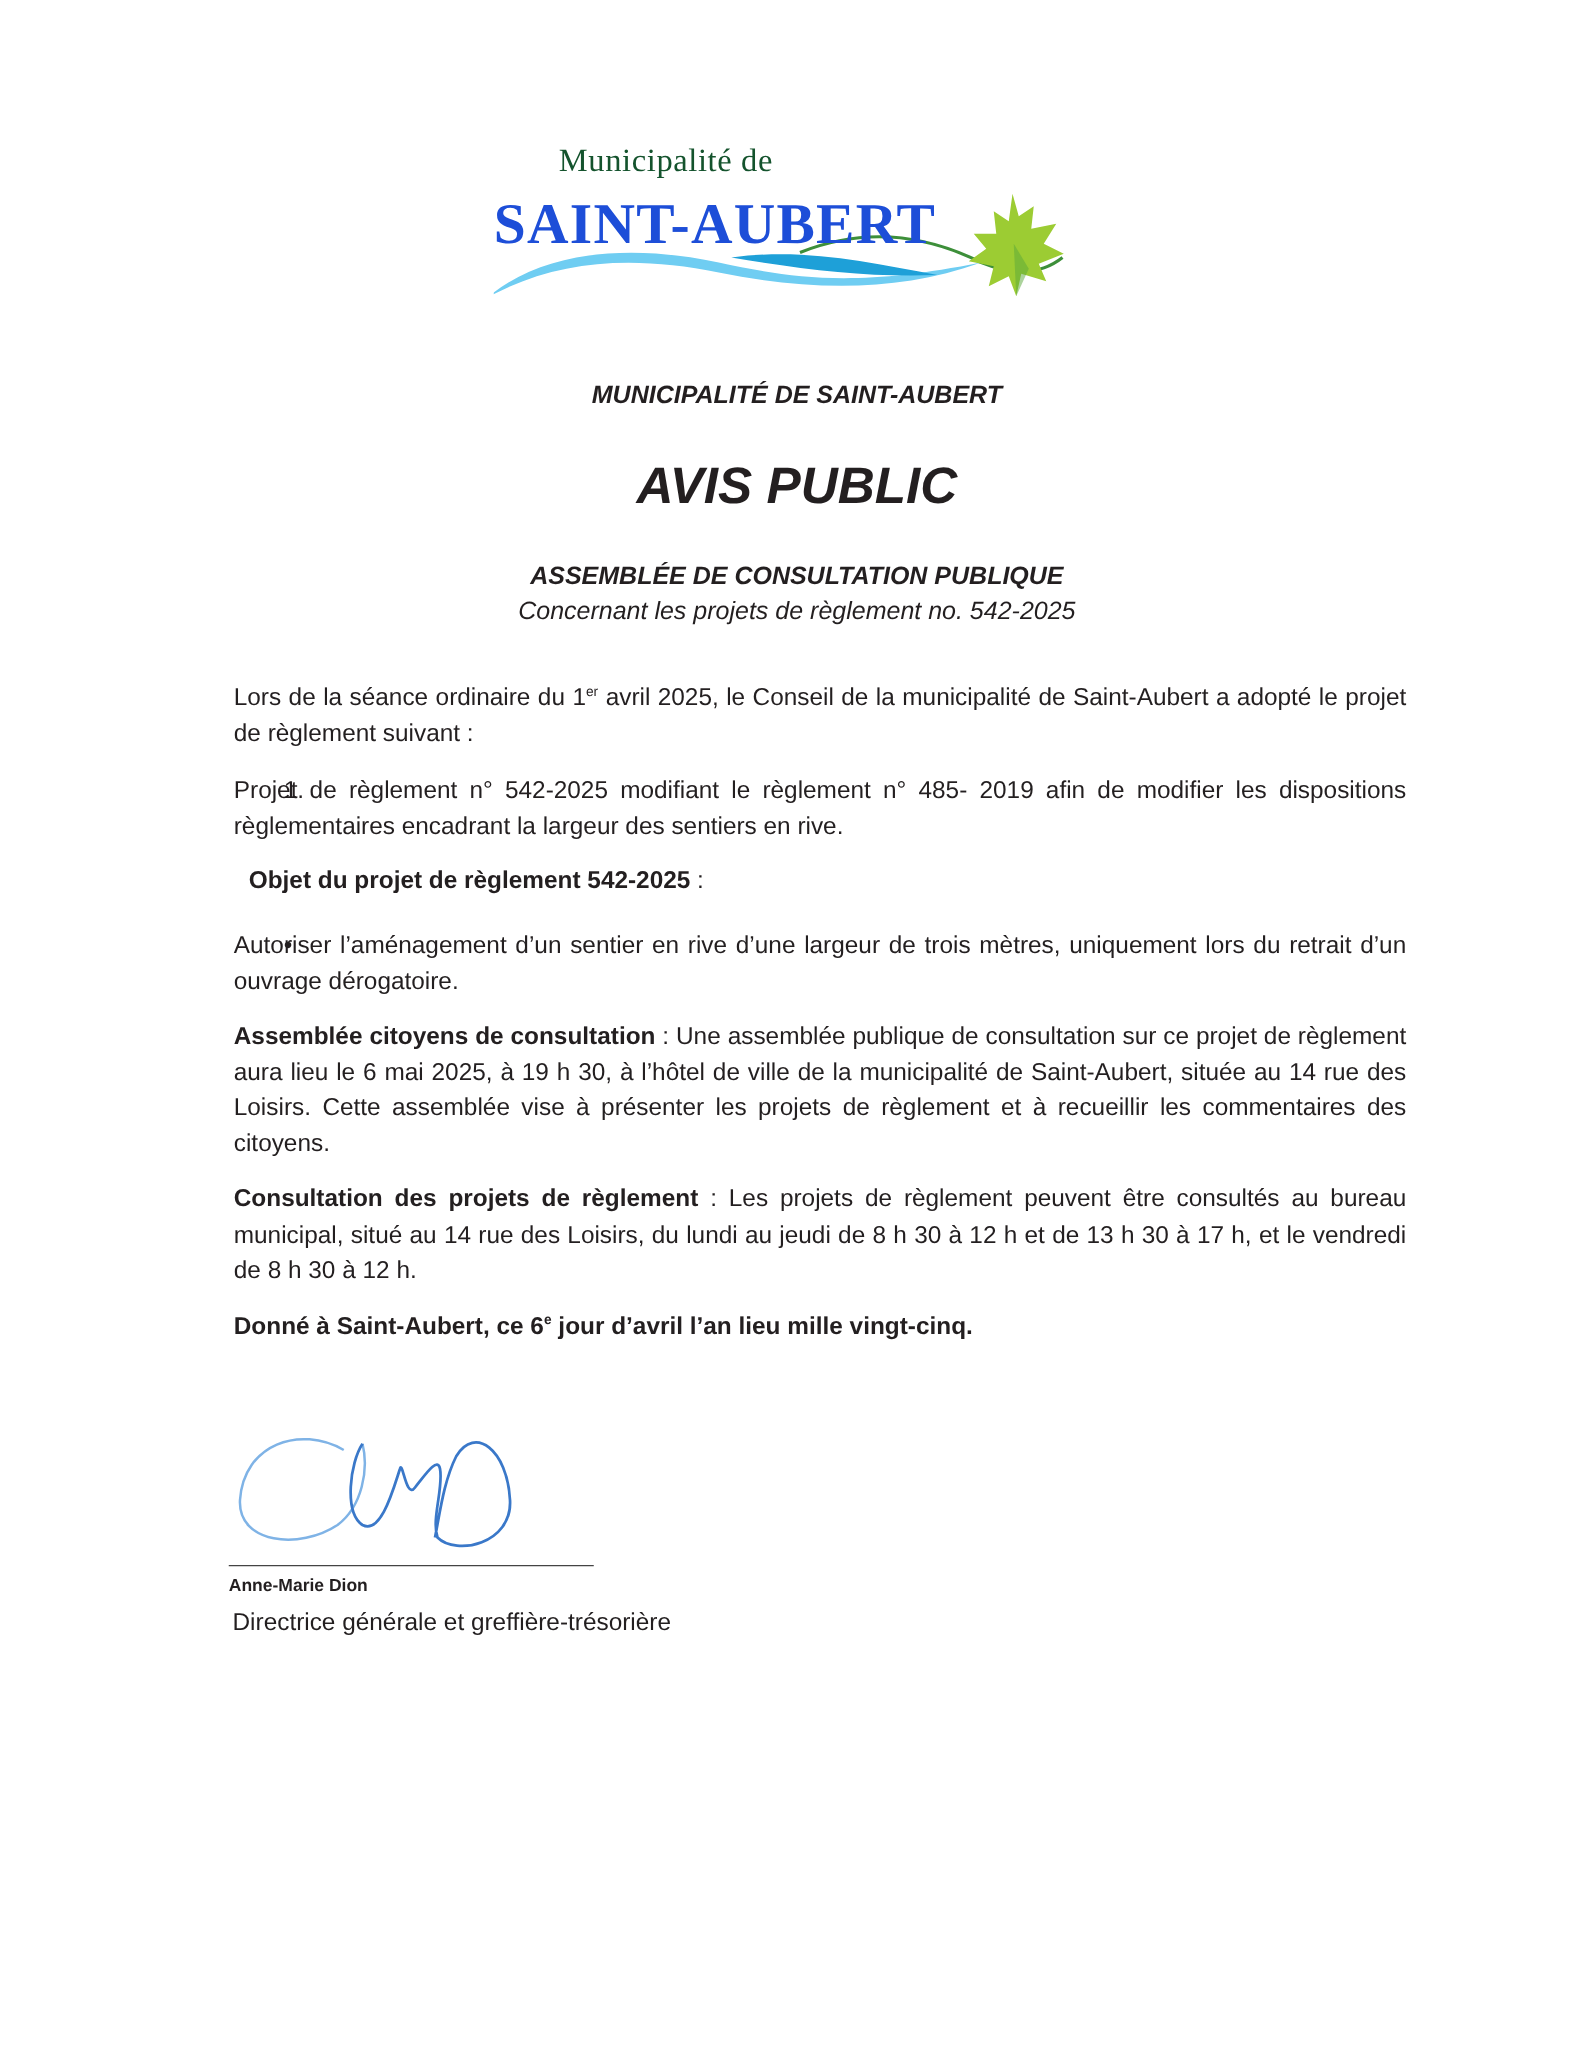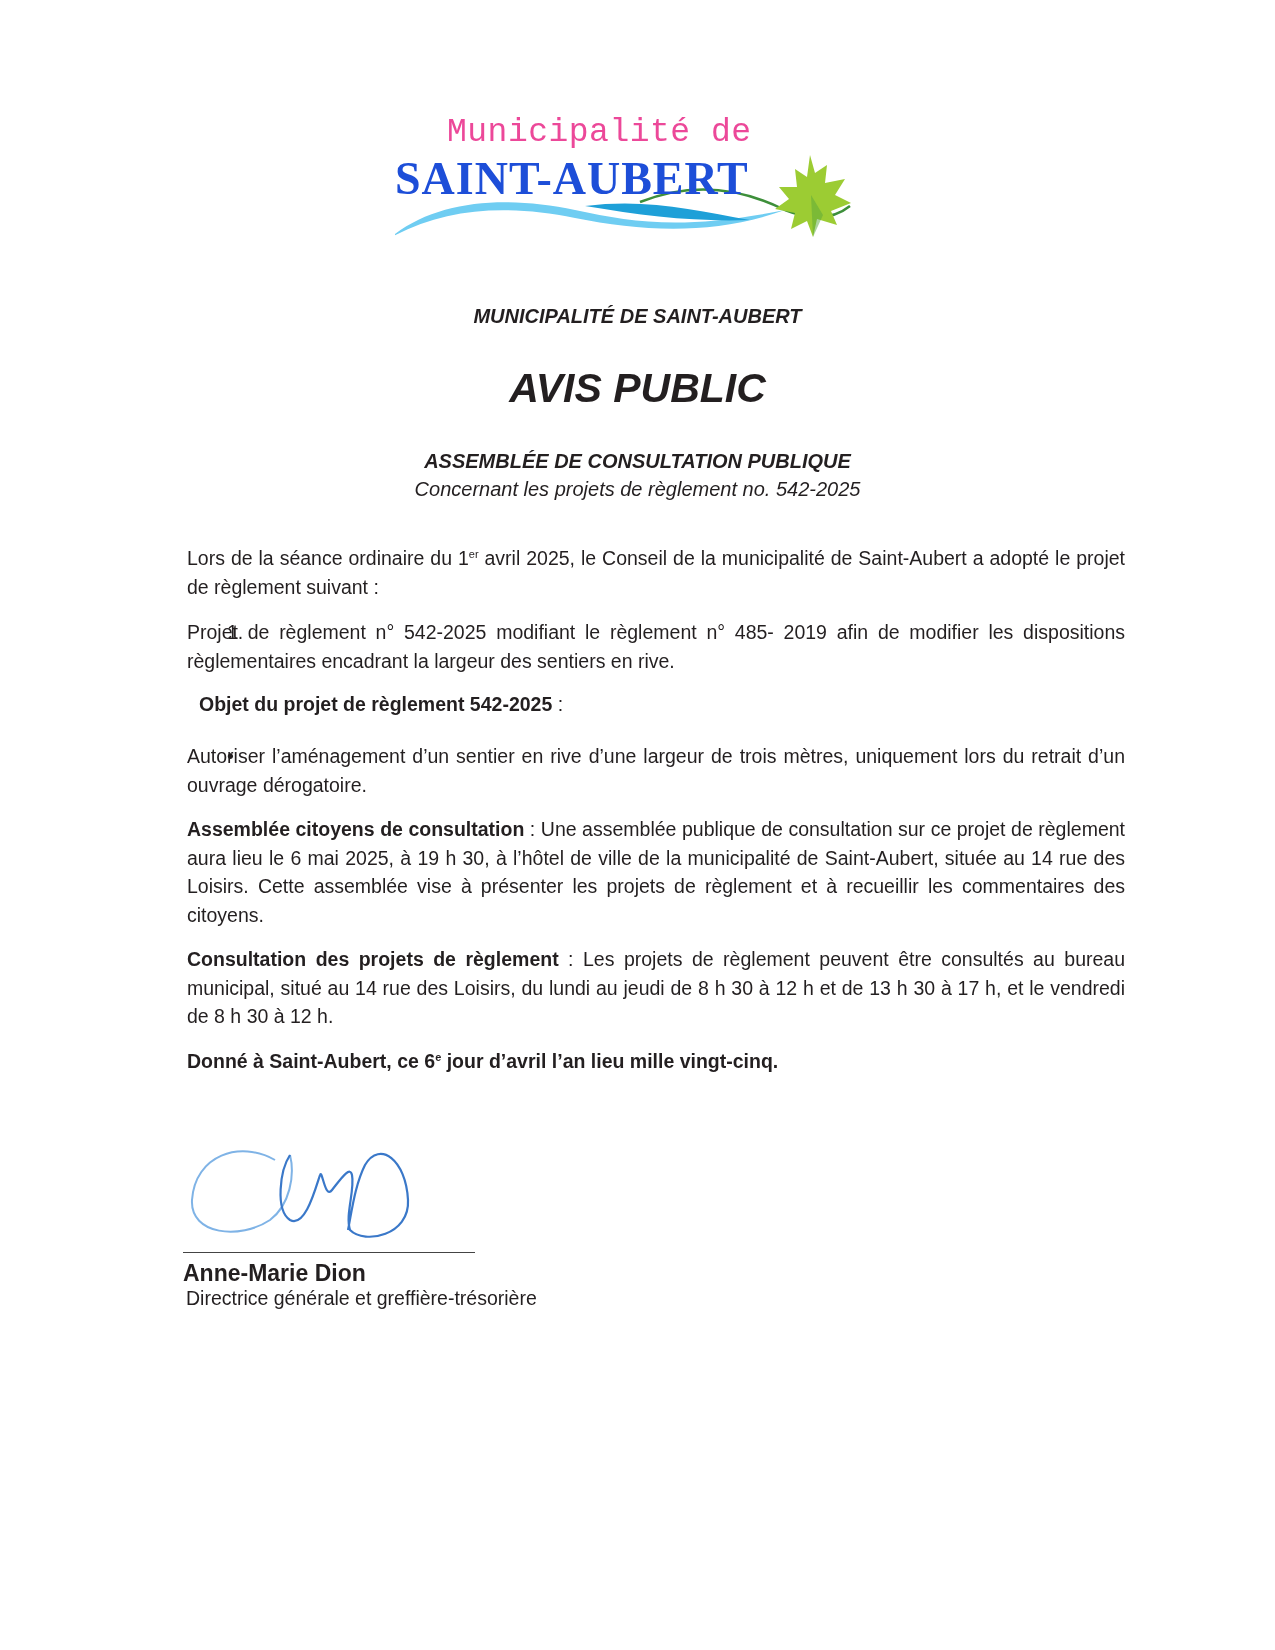--- a/index.html
+++ b/index.html
@@ -1,37 +1,37 @@
 <!DOCTYPE html>
 <html><head>
 <meta charset="utf-8">
 <style>
   html, body { margin:0; padding:0; background:#ffffff; }
   body { width:1275px; height:1650px; position:relative; overflow:hidden;
          font-family:"Liberation Sans", sans-serif; color:#231f20; }
   .logo { position:absolute; left:395px; top:110px; width:470px; height:140px; }
-  .logo-top { position:absolute; left:52px; top:4px; font-family:Liberation Mono, monospace;
-              font-size:33px; color:#ec4899; letter-spacing:0.5px; white-space:nowrap; }
+  .logo-top { position:absolute; left:52px; top:4px; font-family:Liberation Serif, serif;
+              font-size:26px; color:#14532d; letter-spacing:0.5px; white-space:nowrap; }
   .logo-main { position:absolute; left:0; top:42px; font-family:"Liberation Serif", serif;
                font-weight:bold; font-size:46px; color:#1d4ed8; letter-spacing:1px; white-space:nowrap; }
   .logo svg { position:absolute; left:0; top:0; }
   .center { position:absolute; left:0; width:1275px; text-align:center;font-style:italic; }
   .h-muni { top:305px; font-size:20px; font-weight:bold; }
   .h-avis { top:365px; font-size:41px; font-weight:bold; }
   .h-assem { top:450px; font-size:20px; font-weight:bold; }
   .h-conc { top:478px; font-size:20px; }
   .para { position:absolute; left:187px; width:938px; font-size:19.5px; line-height:28.5px;
           text-align:justify; }
   .para b { font-weight:bold; }
   sup { font-size:11px; line-height:0; }
   .list { position:absolute; left:187px; width:938px; font-size:19.5px; line-height:28.5px; }
   .list .marker { position:absolute; left:40px; top:0; }
   .list .text { text-align:justify; }
   .sig-line { position:absolute; left:183px; top:1252px; width:292px; height:0; border-top:1.5px solid #444; }
-  .signer { position:absolute; left:183px; top:1260px; font-size:23px; font-weight:bold; }
+  .signer { position:absolute; left:183px; top:1260px; font-size:14px; font-weight:bold; }
   .signer-title { position:absolute; left:186px; top:1287px; font-size:19.5px; }
   .signature { position:absolute; left:180px; top:1120px; }
 </style>
 </head>
 <body>
 
 <div class="logo">
   <svg width="470" height="140" viewBox="0 0 470 140">
     <path d="M-5 128 C 40 90, 110 85, 180 100 C 240 113, 290 120, 390 100 C 320 125, 250 122, 180 108 C 110 94, 50 98, -5 128 Z" fill="#6fcdf2"></path>
     <path d="M190 96 C 250 88, 300 100, 355 110 C 300 112, 250 106, 190 96 Z" fill="#1ea0d8"></path>

